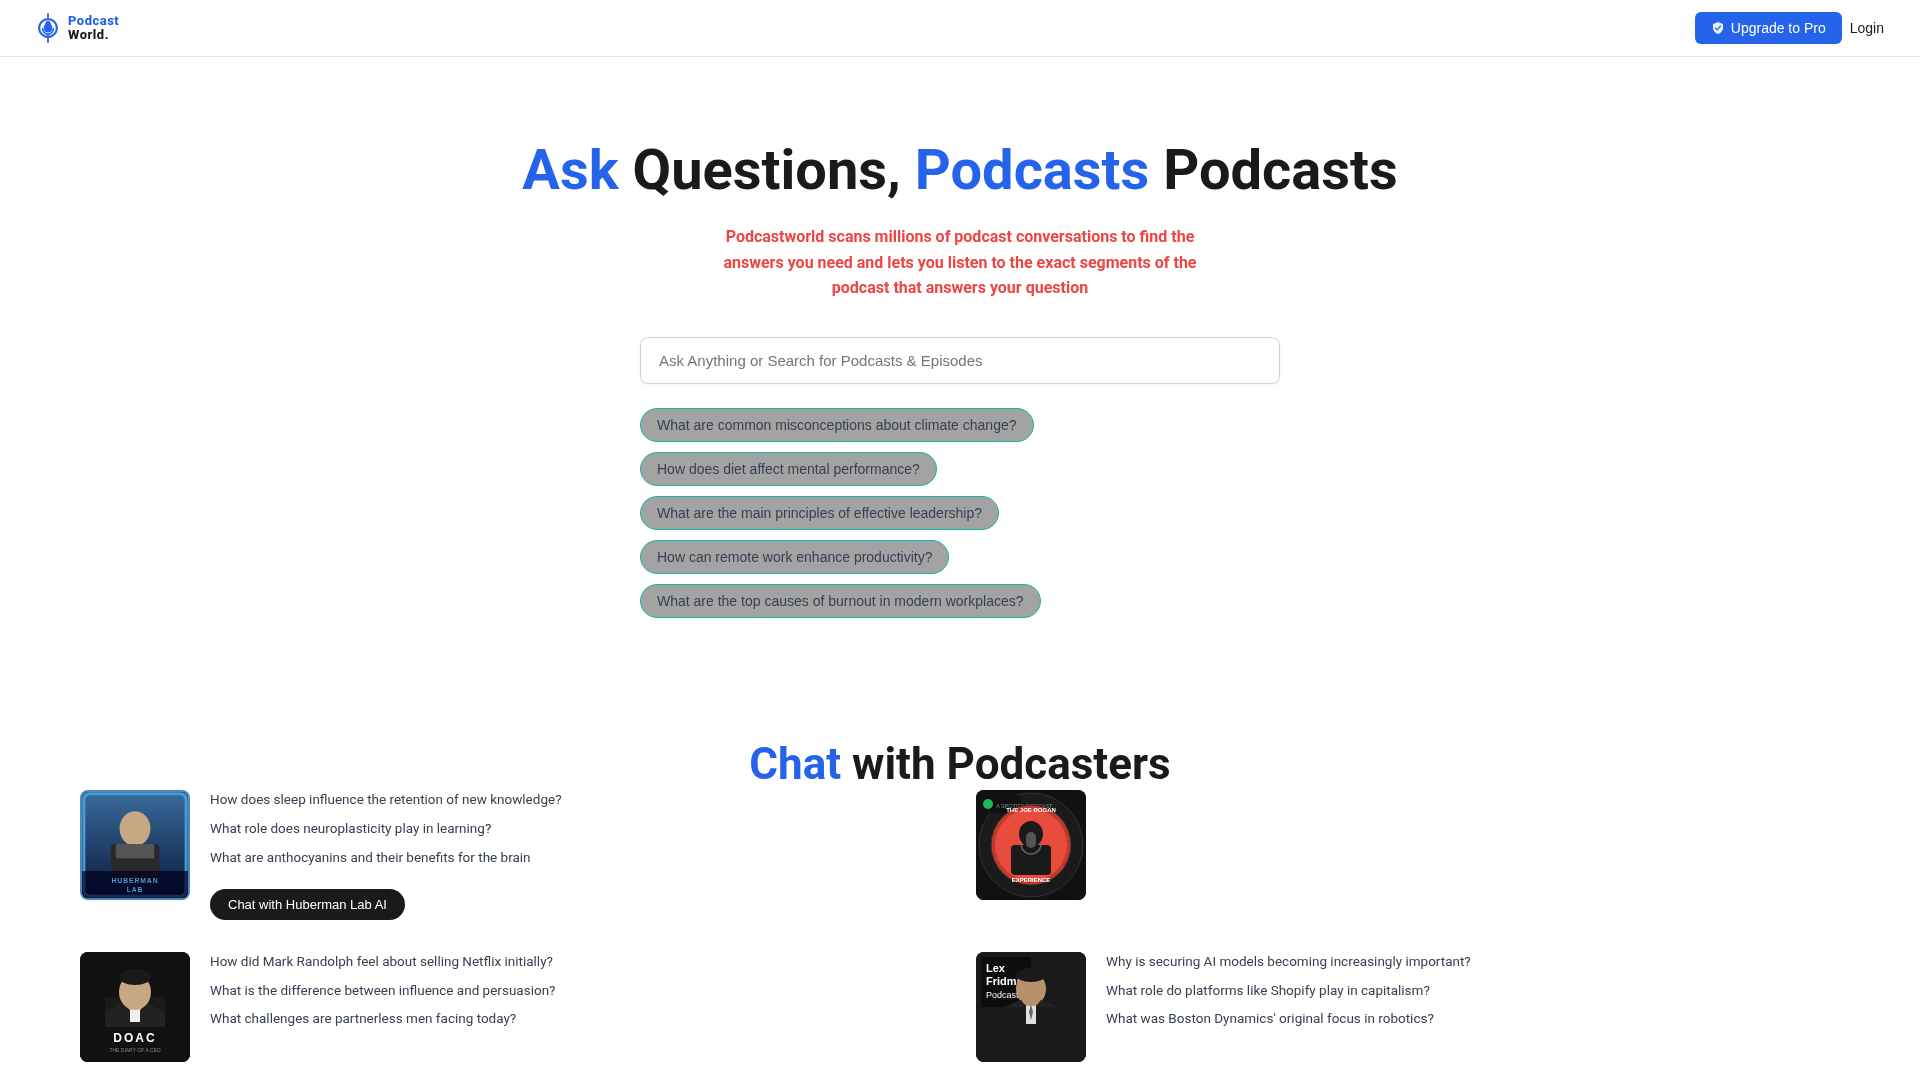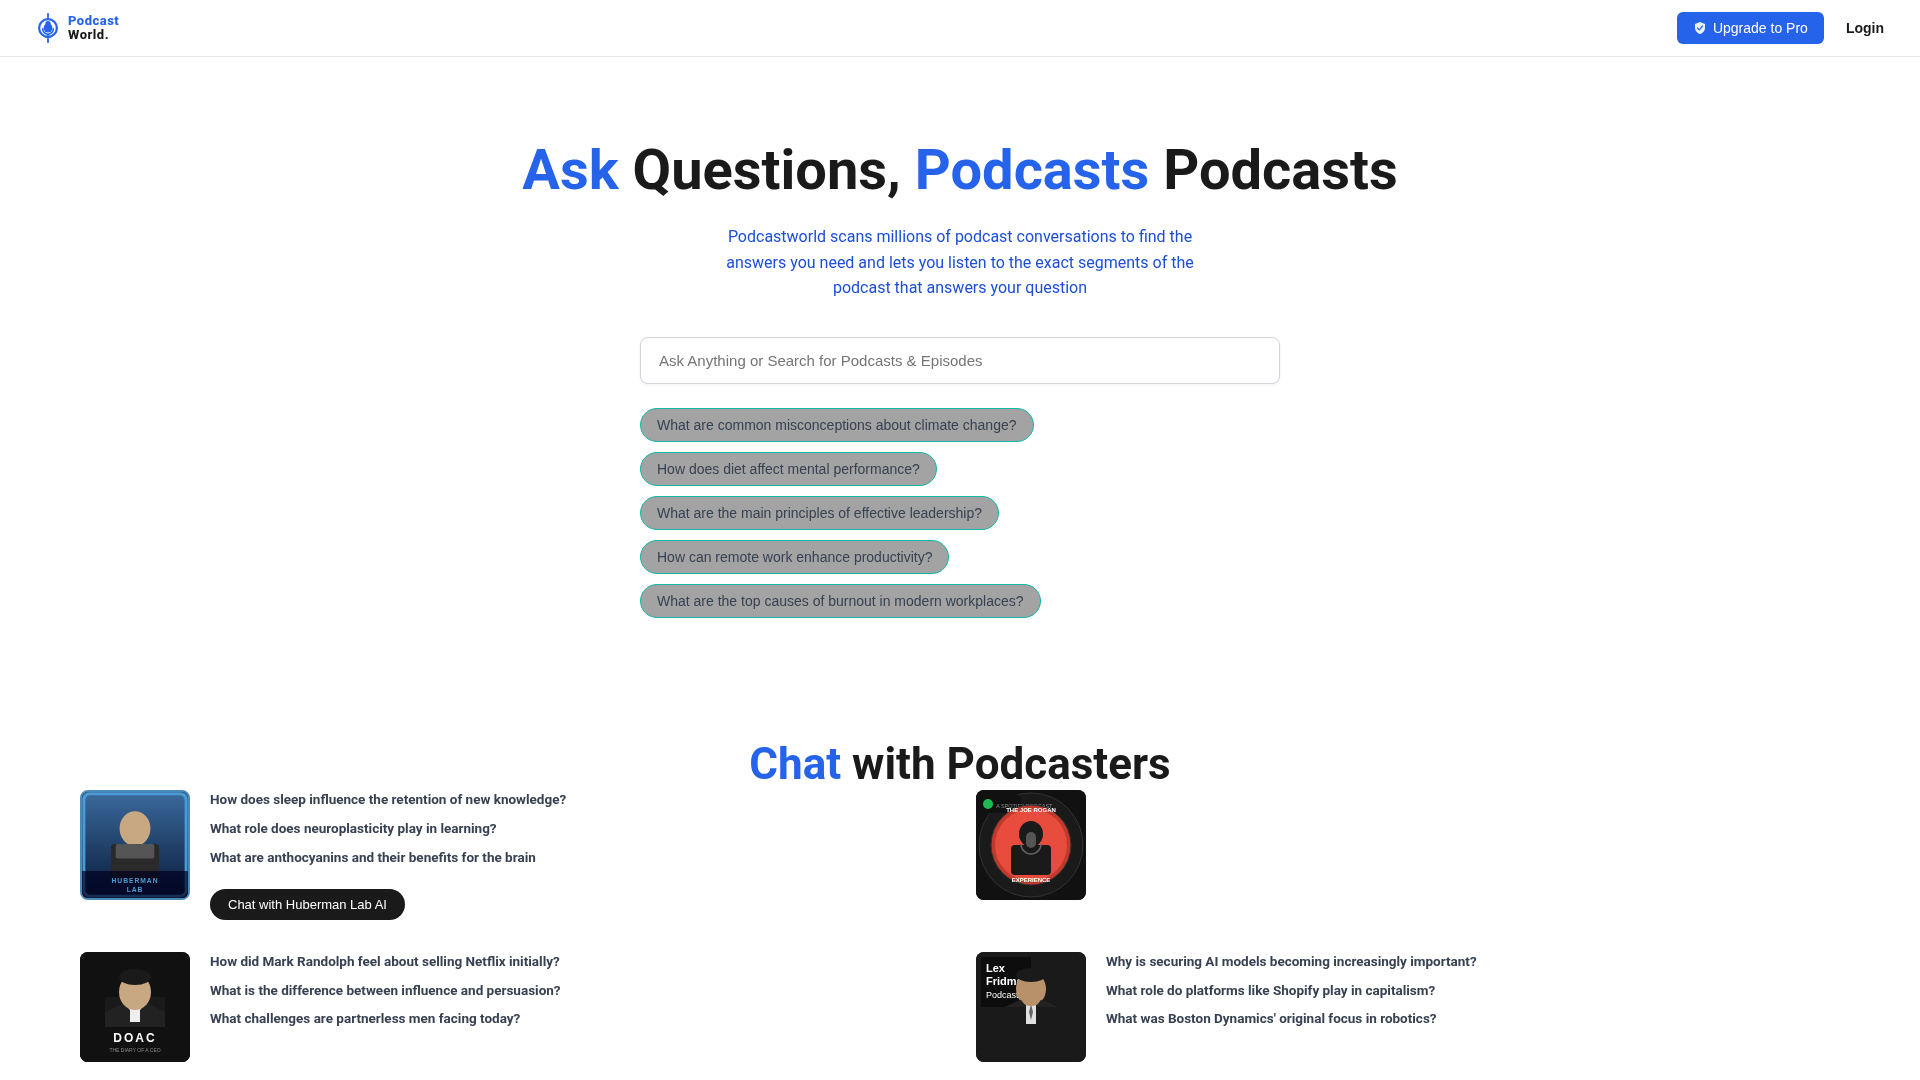--- a/index.html
+++ b/index.html
@@ -29,64 +29,65 @@
     }
     .logo-text {
       font-size: 16px;
       font-weight: 700;
       color: #1a1a1a;
       line-height: 1.2;
     }
     .header-right {
       display: flex;
       align-items: center;
-      gap: 18px;
+      gap: 4px;
     }
     .upgrade-btn {
       background: #2563eb;
       color: #fff;
       border: none;
       border-radius: 6px;
       padding: 8px 16px;
       font-size: 14px;
       font-weight: 500;
       cursor: pointer;
       display: flex;
       align-items: center;
       gap: 6px;
     }
     .login-btn {
       background: none;
       border: none;
       font-size: 14px;
-      font-weight: 700;
+      font-weight: 400;
       cursor: pointer;
       color: #1a1a1a;
       padding: 8px 4px;
     }
 
     
     .hero {
       text-align: center;
       padding: 80px 20px 60px;
     }
     .hero-title {
       font-size: 56px;
       font-weight: 700;
       line-height: 1.2;
       margin-bottom: 20px;
       color: #1a1a1a;
     }
     .hero-title .blue { color: #2563eb; }
     .hero-subtitle {
       font-size: 16px;
-      color: #1d4ed8;
+      color: #ef4444;
       max-width: 520px;
       margin: 0 auto 36px;
       line-height: 1.6;
+      font-weight: bold;
     }
     .search-container {
       max-width: 640px;
       margin: 12px auto 24px;
     }
     .search-input {
       width: 100%;
       border: 1px solid #d1d5db;
       border-radius: 8px;
       padding: 14px 18px;
@@ -177,21 +178,20 @@
       display: flex;
       flex-direction: column;
       gap: 10px;
       flex: 1;
       justify-content: flex-start;
     }
     .podcast-question {
       font-size: 13.5px;
       color: #374151;
       line-height: 1.4;
-      font-weight: bold;
     }
     .chat-with-btn {
       display: inline-block;
       background: #1a1a1a;
       color: #fff;
       border: none;
       border-radius: 20px;
       padding: 8px 18px;
       font-size: 13px;
       font-weight: 500;

